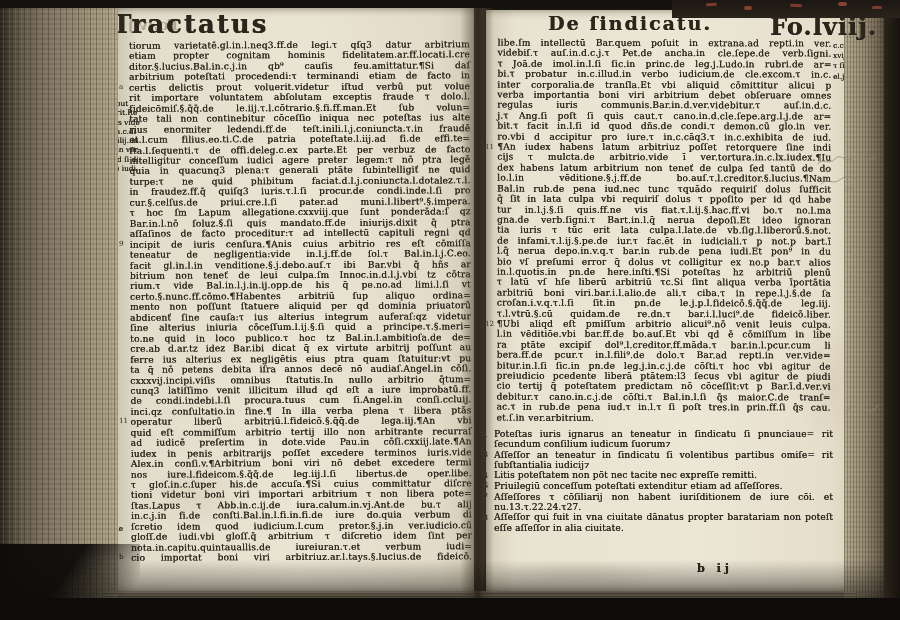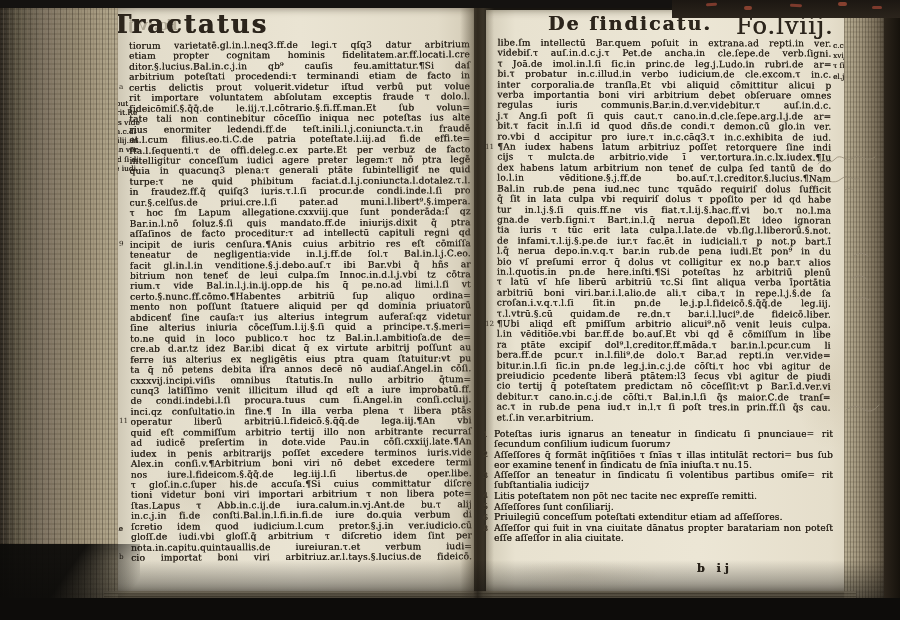--- a/index.html
+++ b/index.html
@@ -71,22 +71,22 @@
   }
   .ghost-hdr {
     position:absolute; left:128px; top:16px; z-index:2; font-size:15px; font-weight:bold;
     color:rgba(95,85,62,.38); transform:scaleX(-1); filter:blur(.4px);
   }
   .hdr-right-title {
     position:absolute; left:548px; top:12px; z-index:3;
     font-size:19px; font-weight:bold; letter-spacing:2px; text-shadow:.3px 0 0 #2c251c;
   }
   .hdr-folio {
-    position:absolute; left:736px; top:12px; z-index:5;
-    font-size:24px; font-weight:normal; letter-spacing:1px; text-shadow:.3px 0 0 #2c251c;
+    position:absolute; left:770px; top:12px; z-index:5;
+    font-size:24px; font-weight:bold; letter-spacing:1px; text-shadow:.3px 0 0 #2c251c;
   }
   .body-col {
     position:absolute; z-index:3; font-size:9px; letter-spacing:.2px;
     text-shadow:.2px 0 0 currentColor; word-spacing:.5px;
   }
   .body-left  { left:130px; top:40px; width:341px; line-height:10.45px; transform:rotate(-.25deg); }
   .body-right { left:497px; top:38px; width:334px; line-height:10.4px; transform:rotate(.15deg); }
   .tl { text-align:justify; text-align-last:justify; height:inherit; }
   .tl.short { text-align-last:left; }
   .markers { position:absolute; z-index:3; font-size:7.2px; }
@@ -274,38 +274,34 @@
       <div class="tl short">xvij.col.j τ.</div>
       <div class="tl short">τ ſi dicatur.</div>
       <div class="tl short">el.j.de cōſti.</div>
     </div>
   <div class="index-list ink">
       <div class="irow">
         <span class="inum">1</span>
         <span class="itxt">Poteſtas iuris ignarus an teneatur in ſindicatu ſi pnunciaue= rit ſecundum conſilium iudicum ſuorum⁊</span>
       </div>
       <div class="irow">
-        <span class="inum">2</span>
-        <span class="itxt">Aſſeſſores q̄ formāt inq̄ſitiōes τ ſnīas τ illas intitulāt rectori= bus ſub eor examine tenenť in ſindicatu de ſnīa iniuſta.τ nu.15.</span>
-      </div>
-      <div class="irow">
         <span class="inum">3</span>
         <span class="itxt">Aſſeſſor an teneatur in ſindicatu ſi volentibus partibus omiſe= rit ſubſtantialia iudicij⁊</span>
       </div>
       <div class="irow">
         <span class="inum">4</span>
         <span class="itxt">Litis poteſtatem non pōt nec tacite nec expreſſe remitti.</span>
       </div>
       <div class="irow">
-        <span class="inum">5</span>
-        <span class="itxt">Aſſeſſores ſunt conſiliarij.</span>
-      </div>
-      <div class="irow">
         <span class="inum">6</span>
         <span class="itxt">Priuilegiū conceſſum poteſtati extenditur etiam ad aſſeſſores.</span>
+      </div>
+      <div class="irow">
+        <span class="inum">7</span>
+        <span class="itxt">Aſſeſſores τ cōſiliarij non habent iuriſditionem de iure cōi. et nu.13.τ.22.24.τ27.</span>
       </div>
       <div class="irow">
         <span class="inum">8</span>
         <span class="itxt">Aſſeſſor qui fuit in vna ciuitate dānatus propter baratariam non poteſt eſſe aſſeſſor in alia ciuitate.</span>
       </div>
     </div>
   <div class="signature ink">b ij</div>
 
   <svg class="handnote" style="left:815px;top:150px;" width="82" height="58" viewBox="0 0 82 58">
     <path d="M3,14 C8,7 14,16 20,9 S32,14 38,8 S52,14 60,7 M10,18 l2,4 M6,34 C12,27 18,36 26,29 S40,34 46,27 M30,40 q4,-3 8,0" stroke="#8f8470" stroke-width="1" fill="none" stroke-linecap="round"></path>

